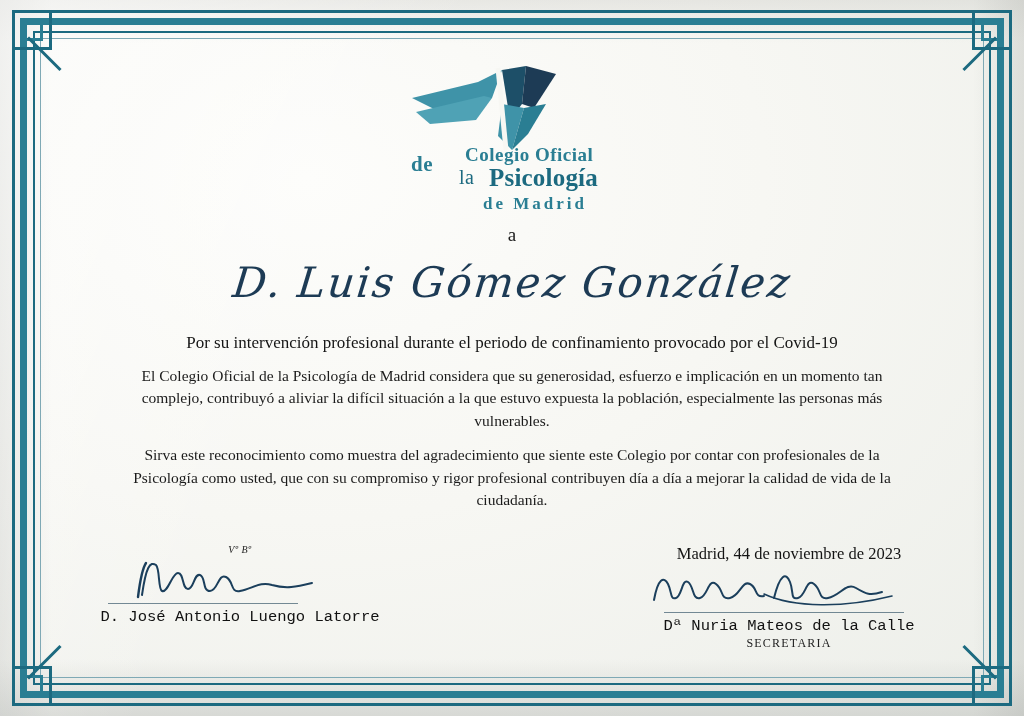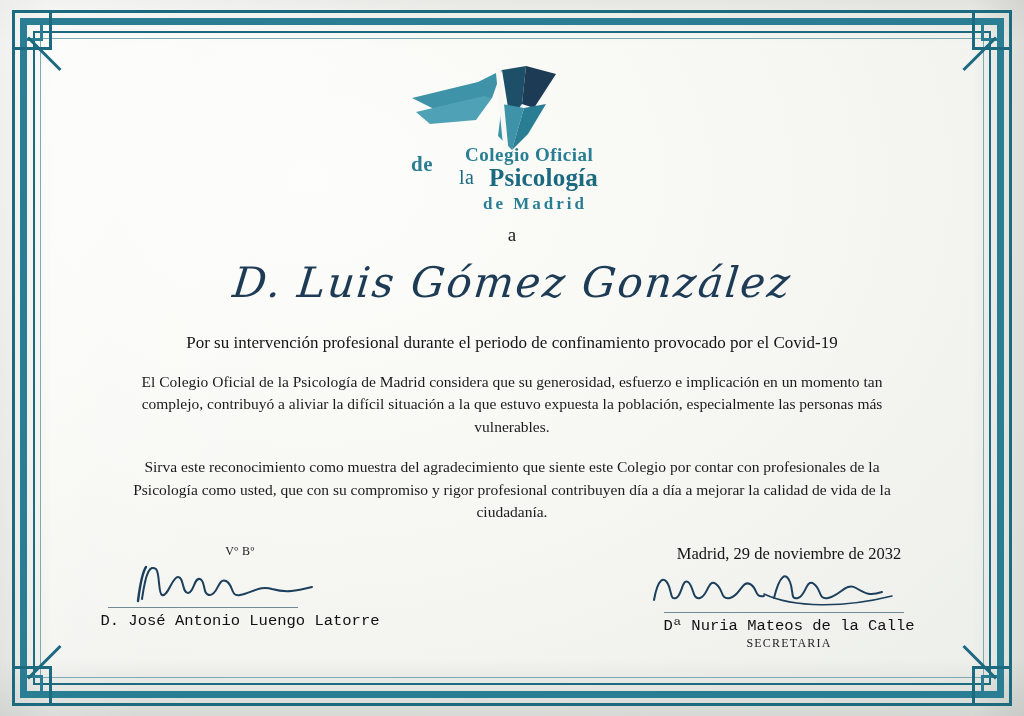--- a/index.html
+++ b/index.html
@@ -149,43 +149,44 @@
     transform: skewX(-6deg);
   }
   .reason {
     font-size: 17px;
     margin-top: 26px;
     color: #151515;
   }
   .para {
     font-size: 15.5px;
     line-height: 1.45;
-    margin-top: 18px;
+    margin-top: 12px;
     max-width: 800px;
     color: #1b1b1b;
   }
   .para.second { }
 
   
   .sig-area {
     position: absolute;
     left: 60px; right: 60px; bottom: 52px;
     height: 120px;
   }
   .sig {
     position: absolute;
     text-align: center;
   }
   .sig.left  { left: 20px;  width: 320px; }
   .sig.right { right: 10px; width: 330px; }
 
   .vobo {
-    font-size: 12px;
+    font-size: 10px;
     letter-spacing: 0.5px;
     color: #1b1b1b;
+    font-style: italic;
   }
   .date-line {
     font-size: 16.5px;
     color: #141414;
   }
   .scribble {
     height: 46px;
     position: relative;
   }
   .sig-name {
@@ -275,21 +276,21 @@
                    C128 36, 128 18, 136 22 C144 26, 140 38, 150 36 C162 34, 170 26, 182 30
                    C196 34, 206 32, 222 28" stroke="#1b3f5c" stroke-width="2" fill="none" stroke-linecap="round"></path>
           <path d="M48 42 C50 26, 52 14, 56 8" stroke="#1b3f5c" stroke-width="2.4" fill="none" stroke-linecap="round"></path>
         </svg>
       </div>
       <div class="rule"></div>
       <div class="sig-name">D. José Antonio Luengo Latorre</div>
     </div>
 
     <div class="sig right">
-      <div class="date-line">Madrid, 29 de noviembre de 2032</div>
+      <div class="date-line">Madrid, 44 de noviembre de 2023</div>
       <div class="scribble">
         <svg viewBox="0 0 330 46" width="330" height="46" aria-hidden="true">
           <path d="M30 36 C34 14, 40 12, 44 20 C48 28, 46 36, 52 34 C58 32, 58 14, 64 18
                    C70 22, 68 36, 76 34 C84 32, 84 14, 92 20 C100 26, 96 36, 106 34
                    C116 32, 118 16, 126 20 C134 24, 130 34, 140 32" stroke="#1b3f5c" stroke-width="2" fill="none" stroke-linecap="round"></path>
           <path d="M150 34 C156 10, 162 8, 166 18 C170 28, 166 36, 174 34 C182 32, 182 14, 190 20
                    C198 26, 194 36, 204 34 C216 32, 222 18, 232 24 C242 30, 246 32, 258 28" stroke="#1b3f5c" stroke-width="2" fill="none" stroke-linecap="round"></path>
           <path d="M140 30 C170 44, 220 44, 268 32" stroke="#1b3f5c" stroke-width="1.6" fill="none" stroke-linecap="round"></path>
         </svg>
       </div>

